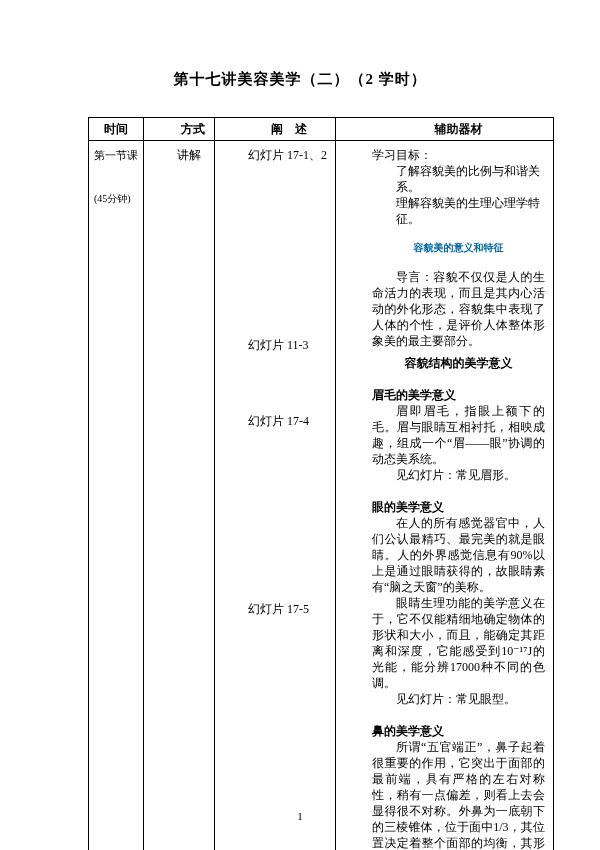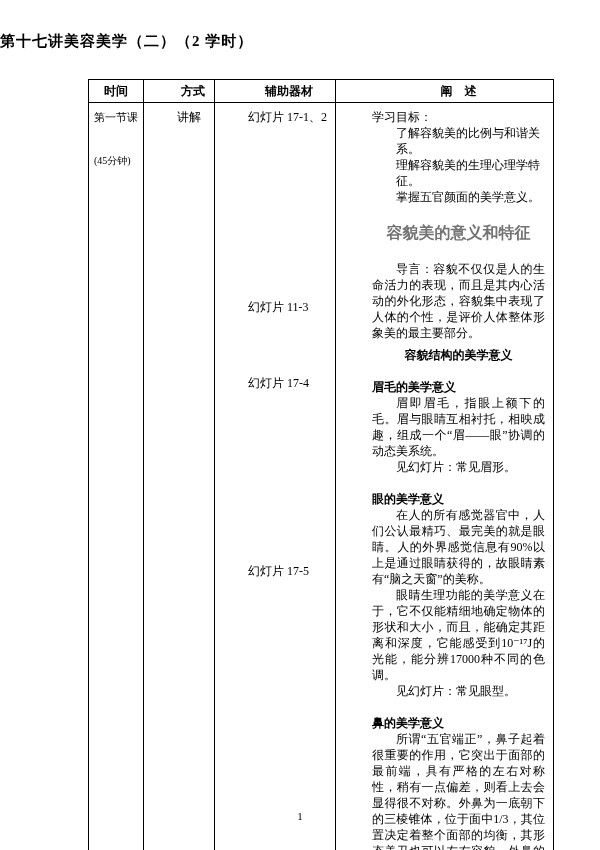--- a/index.html
+++ b/index.html
@@ -8,21 +8,22 @@
     position: relative;
     width: 600px;
     height: 850px;
     background: #ffffff;
     font-family: "Liberation Serif", "DejaVu Serif", serif;
     color: #000000;
     overflow: hidden;
   }
   .doc-title {
     margin: 0;
-    padding-top: 32px;
+    padding-top: 70px;
+    text-align: center;
     font-size: 15px;
     font-weight: bold;
     letter-spacing: 1px;
   }
   .lesson-table {
     margin: 28px 0 0 88px;
     width: 466px;
     border: 1px solid #000000;
     font-size: 12px;
     line-height: 16px;
@@ -49,25 +50,25 @@
   .cell-time { font-size: 11px; }
   .cell-time .t2 { font-size: 10px; margin-top: 28px; }
   .cell-slides { position: relative; }
   .slide { position: absolute; left: 5px; white-space: nowrap; }
   .slide.s1 { top: 6px; }
   .slide.s2 { top: 196px; }
   .slide.s3 { top: 272px; }
   .slide.s4 { top: 460px; }
   .obj-line { padding-left: 2em; }
   .orange-heading {
-    color: #737373;
+    color: #0369a1;
     font-weight: bold;
-    font-size: 16px;
+    font-size: 10px;
     text-align: center;
-    margin: 20px 0;
+    margin: 13px 0;
   }
   .para {
     margin: 0;
     text-indent: 2em;
     text-align: justify;
   }
   .section-heading {
     font-weight: bold;
     text-align: center;
     margin: 6px 0;
@@ -91,22 +92,22 @@
 
 <div class="page">
 
   <h1 class="doc-title">第十七讲美容美学（二）（2 学时）</h1>
 
   <div class="lesson-table">
 
     <div class="thead">
       <div class="th">时间</div>
       <div class="th">方式</div>
+      <div class="th">阐　述</div>
       <div class="th">辅助器材</div>
-      <div class="th">阐　述</div>
     </div>
 
     <div class="tbody">
 
       <div class="td cell-time">
         <div class="t1">第一节课</div>
         <div class="t2">(45分钟)</div>
       </div>
 
       <div class="td cell-method">
@@ -117,21 +118,20 @@
         <div class="slide s1">幻灯片 17-1、2</div>
         <div class="slide s2">幻灯片 11-3</div>
         <div class="slide s3">幻灯片 17-4</div>
         <div class="slide s4">幻灯片 17-5</div>
       </div>
 
       <div class="td cell-content">
         <div>学习目标：</div>
         <div class="obj-line">了解容貌美的比例与和谐关系。</div>
         <div class="obj-line">理解容貌美的生理心理学特征。</div>
-        <div class="obj-line">掌握五官颜面的美学意义。</div>
 
         <div class="orange-heading">容貌美的意义和特征</div>
 
         <p class="para">导言：容貌不仅仅是人的生命活力的表现，而且是其内心活动的外化形态，容貌集中表现了人体的个性，是评价人体整体形象美的最主要部分。</p>
 
         <div class="section-heading">容貌结构的美学意义</div>
 
         <div class="sub-heading">眉毛的美学意义</div>
         <p class="para">眉即眉毛，指眼上额下的毛。眉与眼睛互相衬托，相映成趣，组成一个“眉——眼”协调的动态美系统。</p>
         <p class="see-line">见幻灯片：常见眉形。</p>

